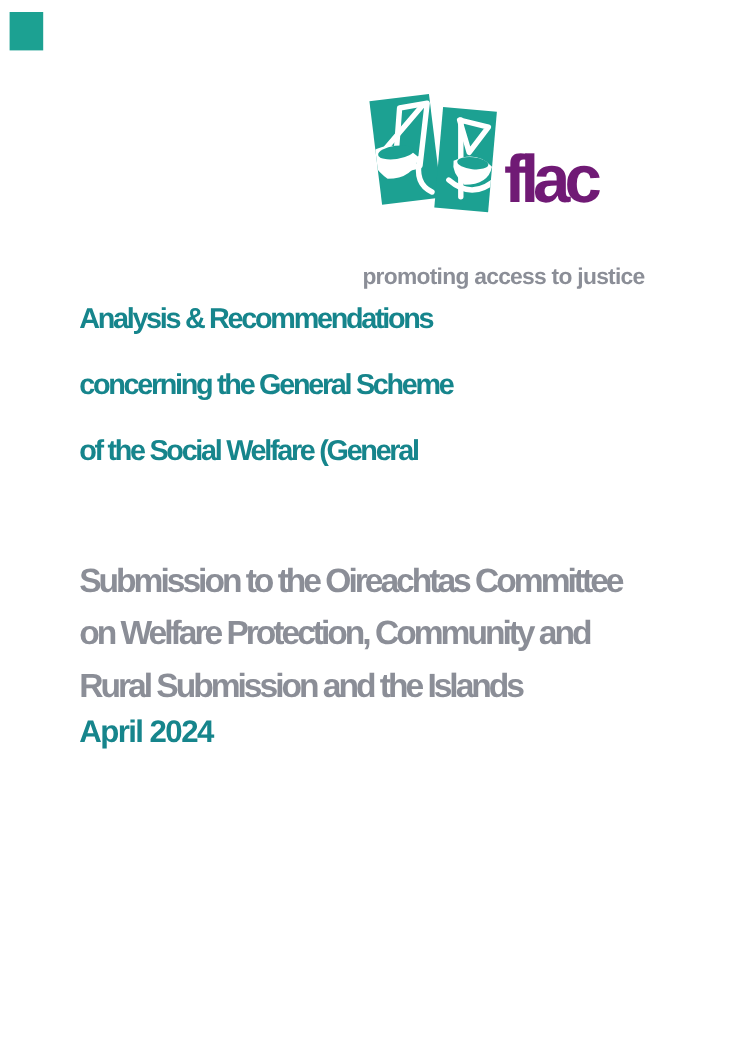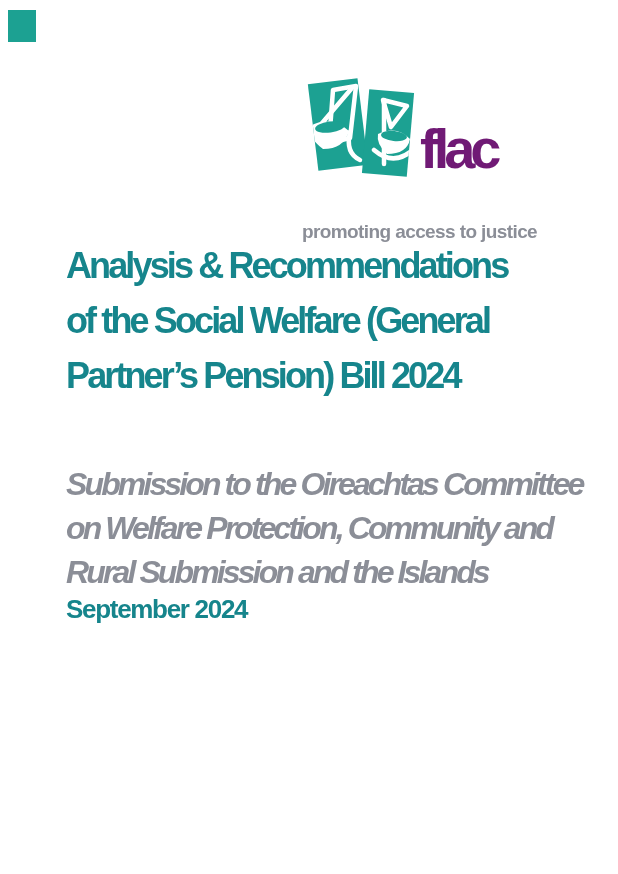--- a/index.html
+++ b/index.html
@@ -54,38 +54,37 @@
     letter-spacing: -0.6px;
     color: #8b8e97;
     white-space: nowrap;
     margin-top: 42px;
   }
   .doc-title {
     position: absolute;
     left: 66px;
     top: 238px;
     width: 500px;
-    font-size: 36px;
+    font-size: 24px;
     font-weight: 700;
     line-height: 55px;
     letter-spacing: -0.08em;
     color: #16858c;
   }
   .doc-title .line { white-space: nowrap; }
   .doc-subtitle {
     position: absolute;
     left: 66px;
     top: 462px;
     width: 500px;
-    font-size: 32px;
+    font-size: 28px;
     font-weight: 700;
     line-height: 44px;
     letter-spacing: -0.09em;
     color: #8b8e97;
-    font-style: italic;
   }
   .doc-subtitle .line { white-space: nowrap; }
   .doc-date {
     position: absolute;
     left: 66px;
     top: 594px;
     font-size: 26px;
     font-weight: 700;
     line-height: 30px;
     letter-spacing: -0.05em;
@@ -126,25 +125,25 @@
       <ellipse cx="99" cy="71" rx="13" ry="5" fill="#1ca192" transform="rotate(6 99 71)"></ellipse>
     </g>
   </svg>
 
   <div class="wordmark">flac</div>
 
   <div class="tagline">promoting access to justice</div>
 
   <div class="doc-title">
     <div class="line">Analysis &amp; Recommendations</div>
+    <div class="line">concerning the General Scheme</div>
     <div class="line">of the Social Welfare (General</div>
-    <div class="line">Partner’s Pension) Bill 2024</div>
   </div>
 
   <div class="doc-subtitle">
     <div class="line">Submission to the Oireachtas Committee</div>
     <div class="line">on Welfare Protection, Community and</div>
     <div class="line">Rural Submission and the Islands</div>
   </div>
 
-  <div class="doc-date">September 2024</div>
+  <div class="doc-date">April 2024</div>
 
 </div>
 
 </body></html>

